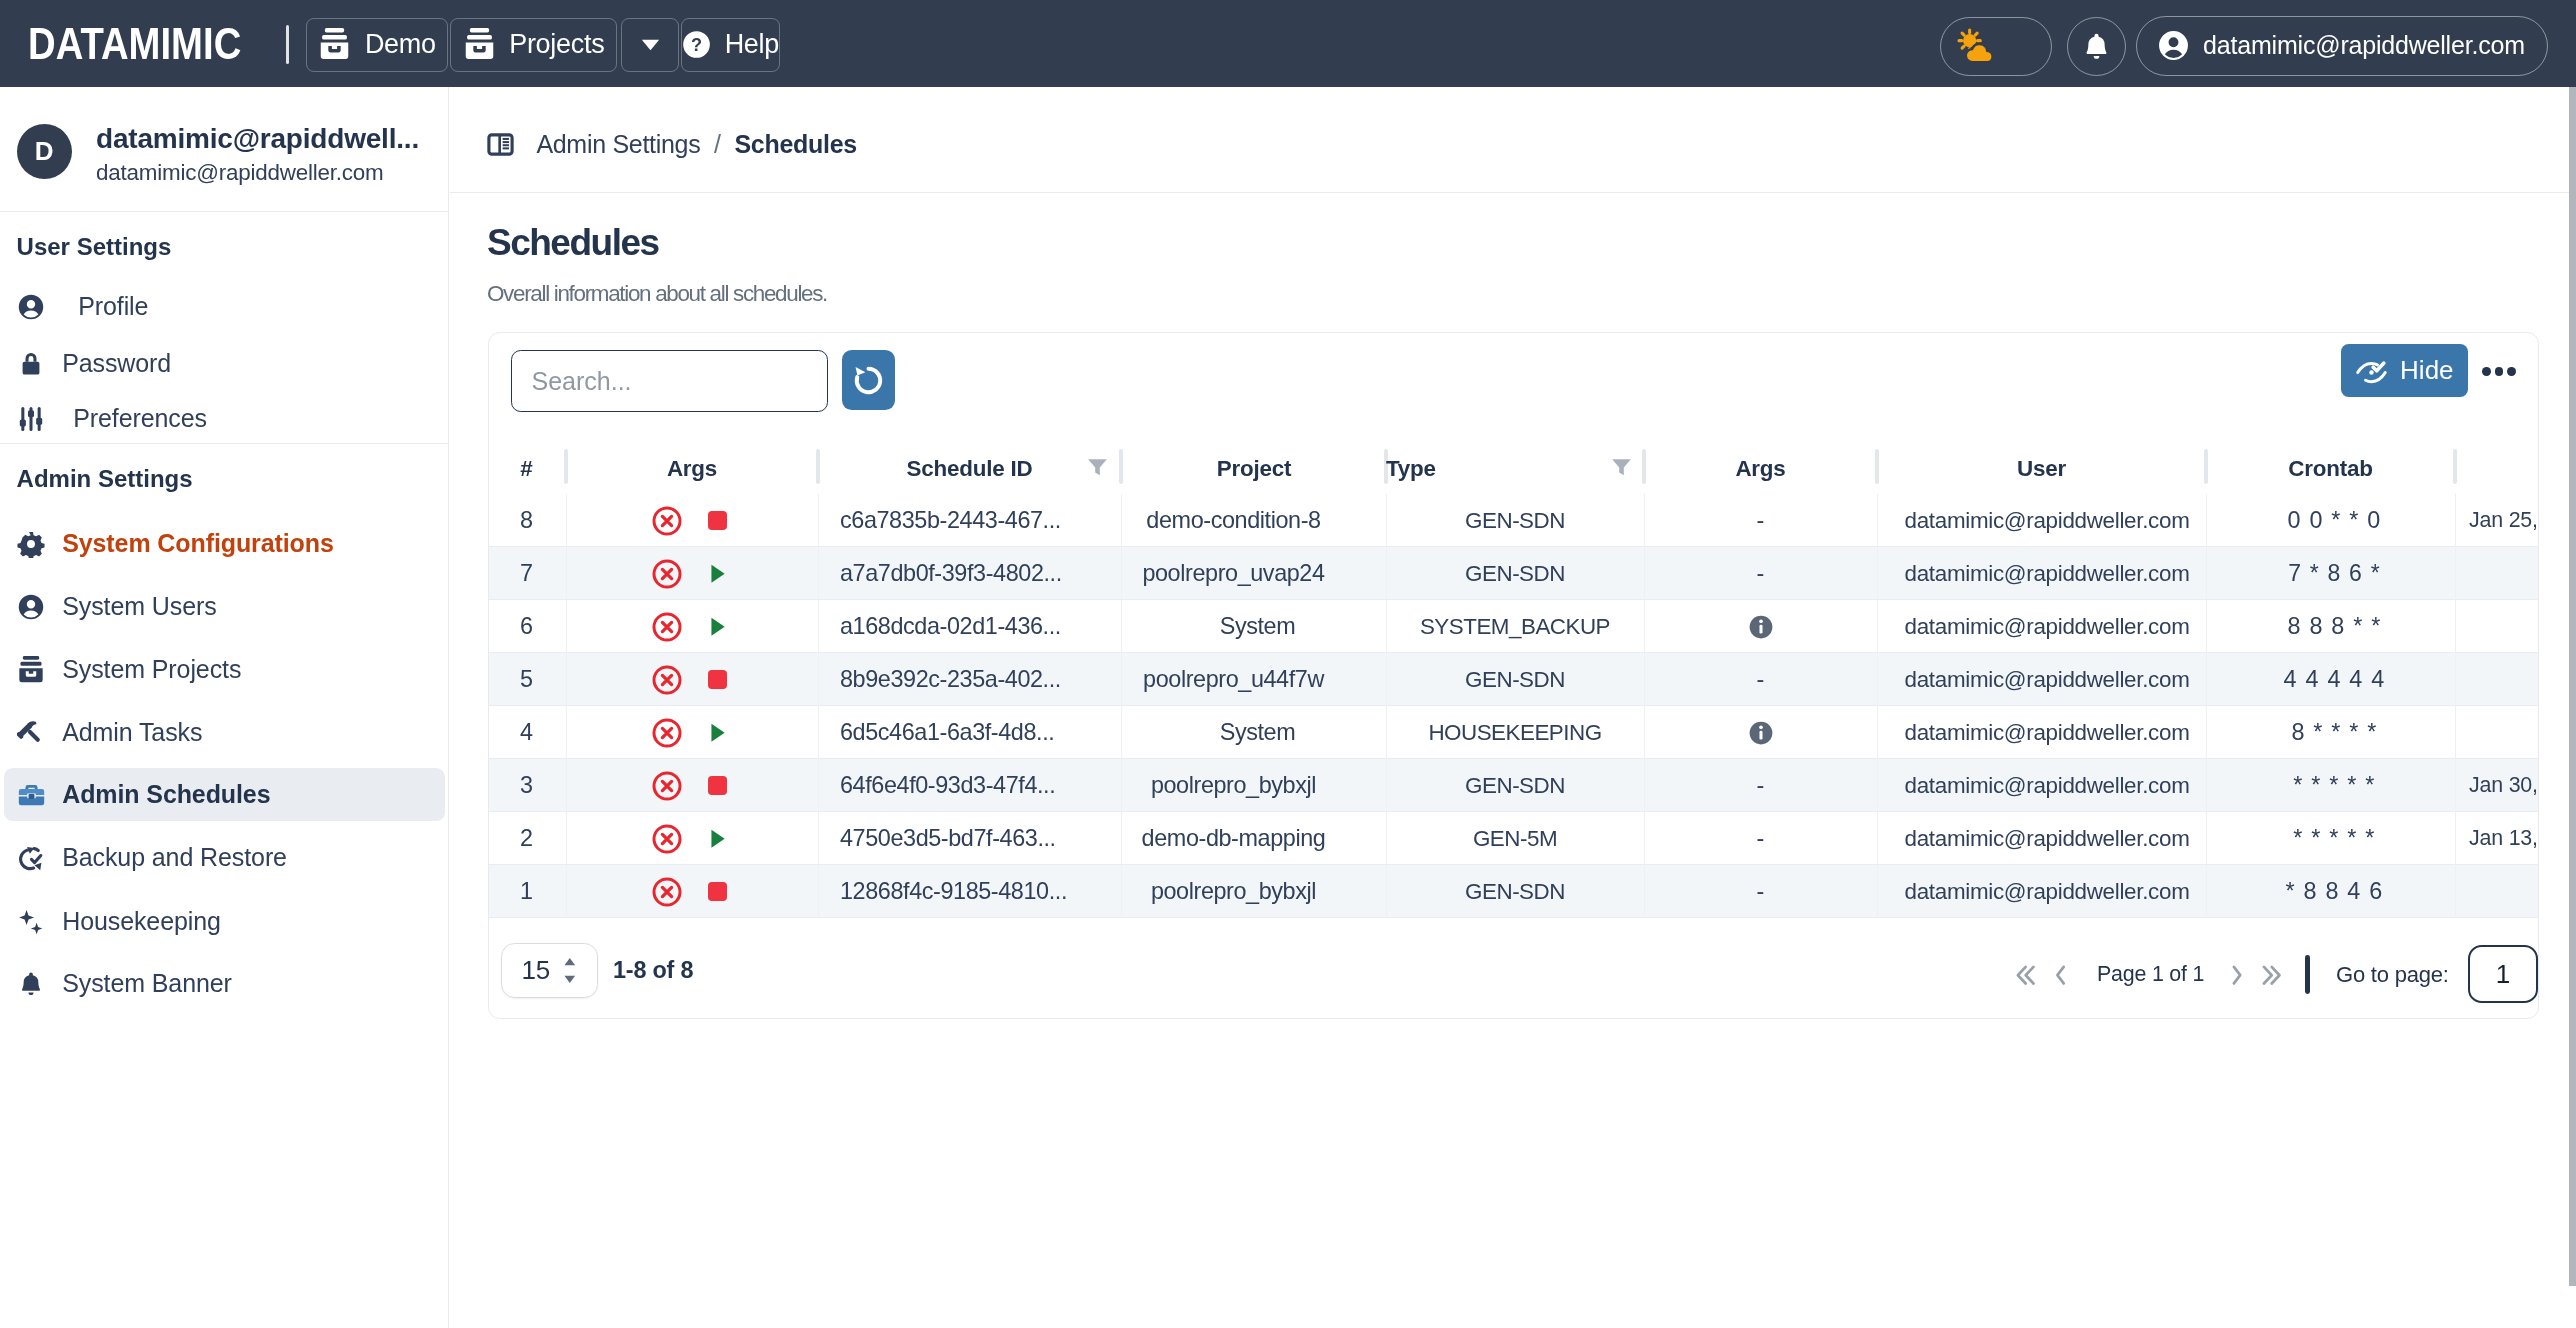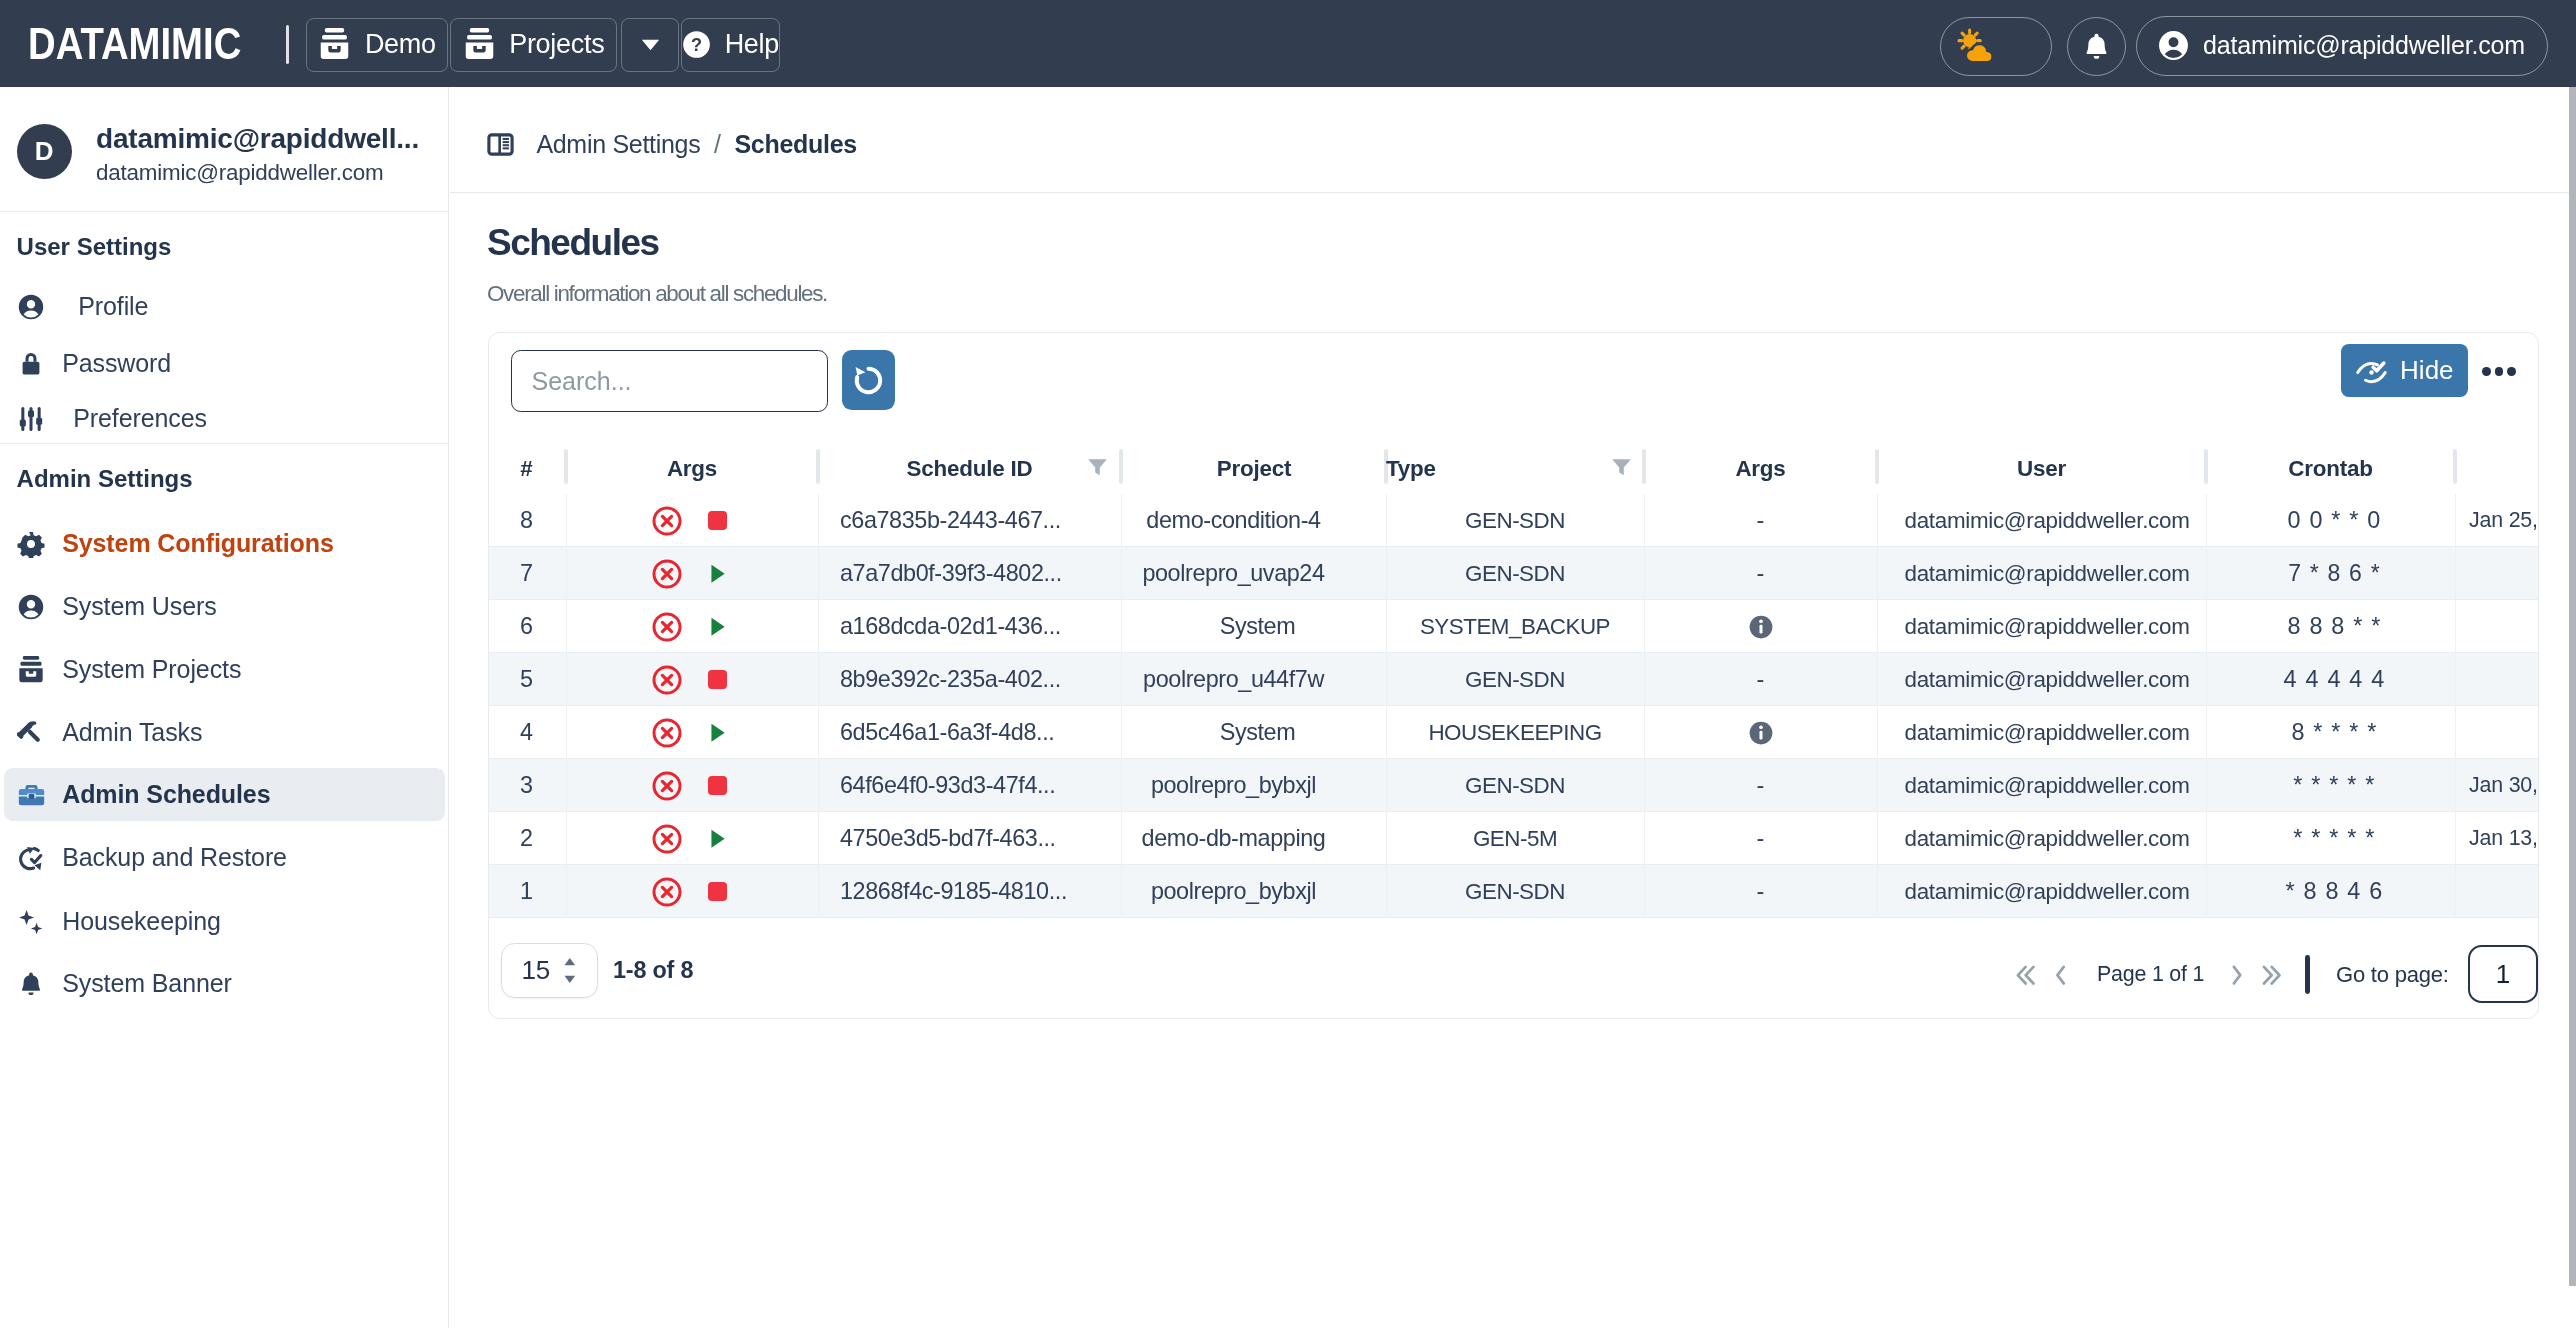--- a/index.html
+++ b/index.html
@@ -306,21 +306,21 @@
         <g>
           <circle cx="12" cy="12" r="10.4" fill="none" stroke="#e8262f" stroke-width="2.4"></circle>
 <path d="M8.3 8.3 L15.7 15.7 M15.7 8.3 L8.3 15.7" stroke="#e8262f" stroke-width="2.6" stroke-linecap="round"></path>
         </g>
       </svg>
     </div>
 <div class="abs flex" style="left:706px;top:494px;width:23.4px;height:53px;justify-content:center">
       <span style="display:inline-block;width:18.5px;height:18.5px;border-radius:3.9px;background:#ef3340"></span>
     </div>
 <div class="abs" style="left:840px;top:494px;height:53px;line-height:53px;font-size:23.4px;letter-spacing:-0.4px;color:#31405a">c6a7835b-2443-467...</div>
-<div class="abs" style="left:1097px;top:494px;width:273px;height:53px;line-height:53px;text-align:center;font-size:23.4px;letter-spacing:-0.4px;color:#31405a">demo-condition-4</div>
+<div class="abs" style="left:1097px;top:494px;width:273px;height:53px;line-height:53px;text-align:center;font-size:23.4px;letter-spacing:-0.4px;color:#31405a">demo-condition-8</div>
 <div class="abs flex" style="left:1386px;top:494px;width:258px;height:53px;justify-content:center;font-size:22.4px;letter-spacing:-0.5px;color:#31405a;overflow:hidden">GEN-SDN</div>
 <div class="abs flex" style="left:1644px;top:494px;width:233px;height:53px;justify-content:center;font-size:23.4px;letter-spacing:0px;color:#31405a;overflow:hidden">-</div>
 <div class="abs" style="left:1891px;top:494px;width:312px;height:53px;line-height:53px;text-align:center;font-size:22.4px;letter-spacing:-0.3px;color:#31405a">datamimic@rapiddweller.com</div>
 <div class="abs" style="left:2210px;top:494px;width:249px;height:53px;line-height:53px;text-align:center;font-size:23.4px;letter-spacing:1.2px;color:#31405a">0 0 * * 0</div>
 <div class="abs" style="left:2469px;top:494px;width:69px;height:53px;line-height:53px;font-size:21.4px;letter-spacing:-0.2px;color:#31405a;white-space:nowrap;overflow:hidden">Jan 25,</div>
 <div class="abs" style="left:489px;top:547px;width:2049px;height:53px;background:#f3f6f8;border-bottom:1px solid #e9edf1"></div>
 <div class="abs" style="left:566px;top:547px;width:1px;height:53px;background:#eef1f4"></div>
 <div class="abs" style="left:818px;top:547px;width:1px;height:53px;background:#eef1f4"></div>
 <div class="abs" style="left:1121px;top:547px;width:1px;height:53px;background:#eef1f4"></div>
 <div class="abs" style="left:1386px;top:547px;width:1px;height:53px;background:#eef1f4"></div>

